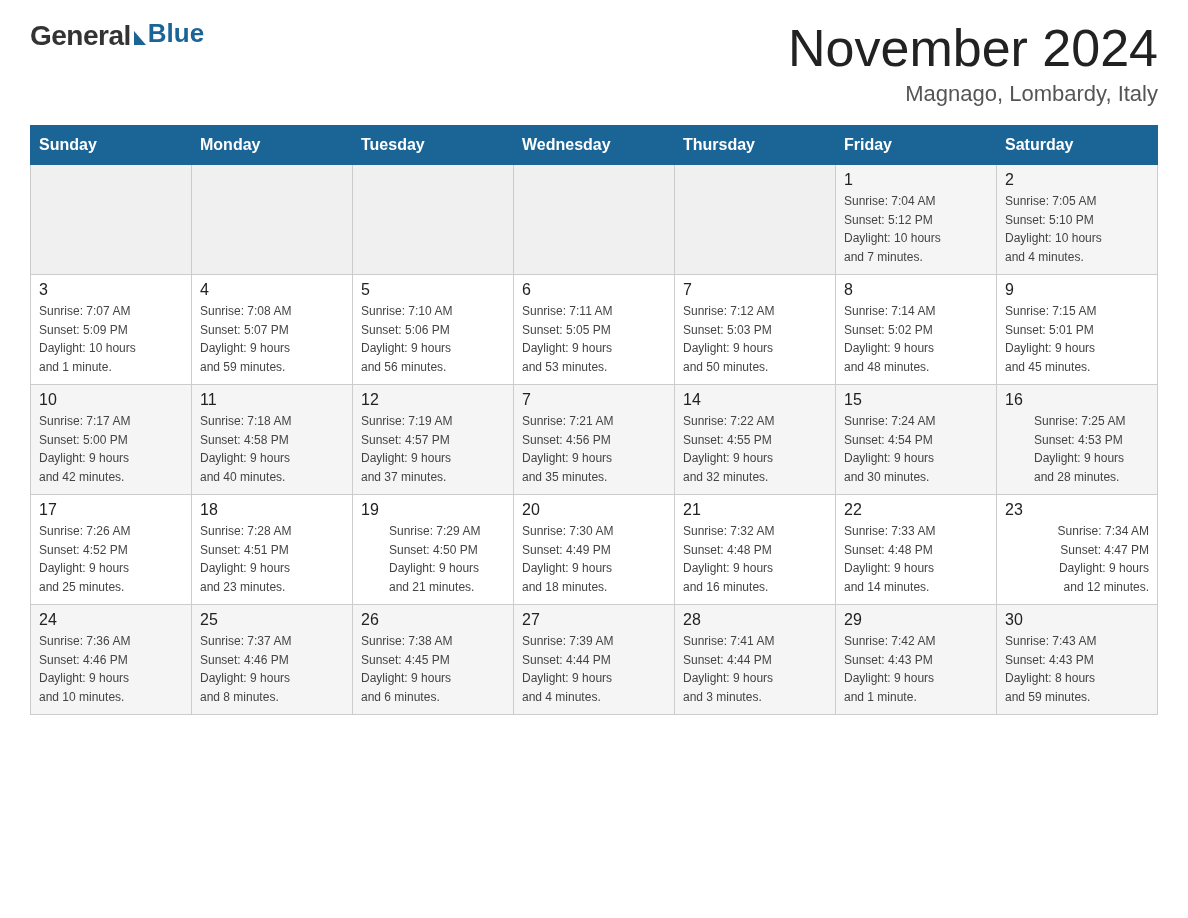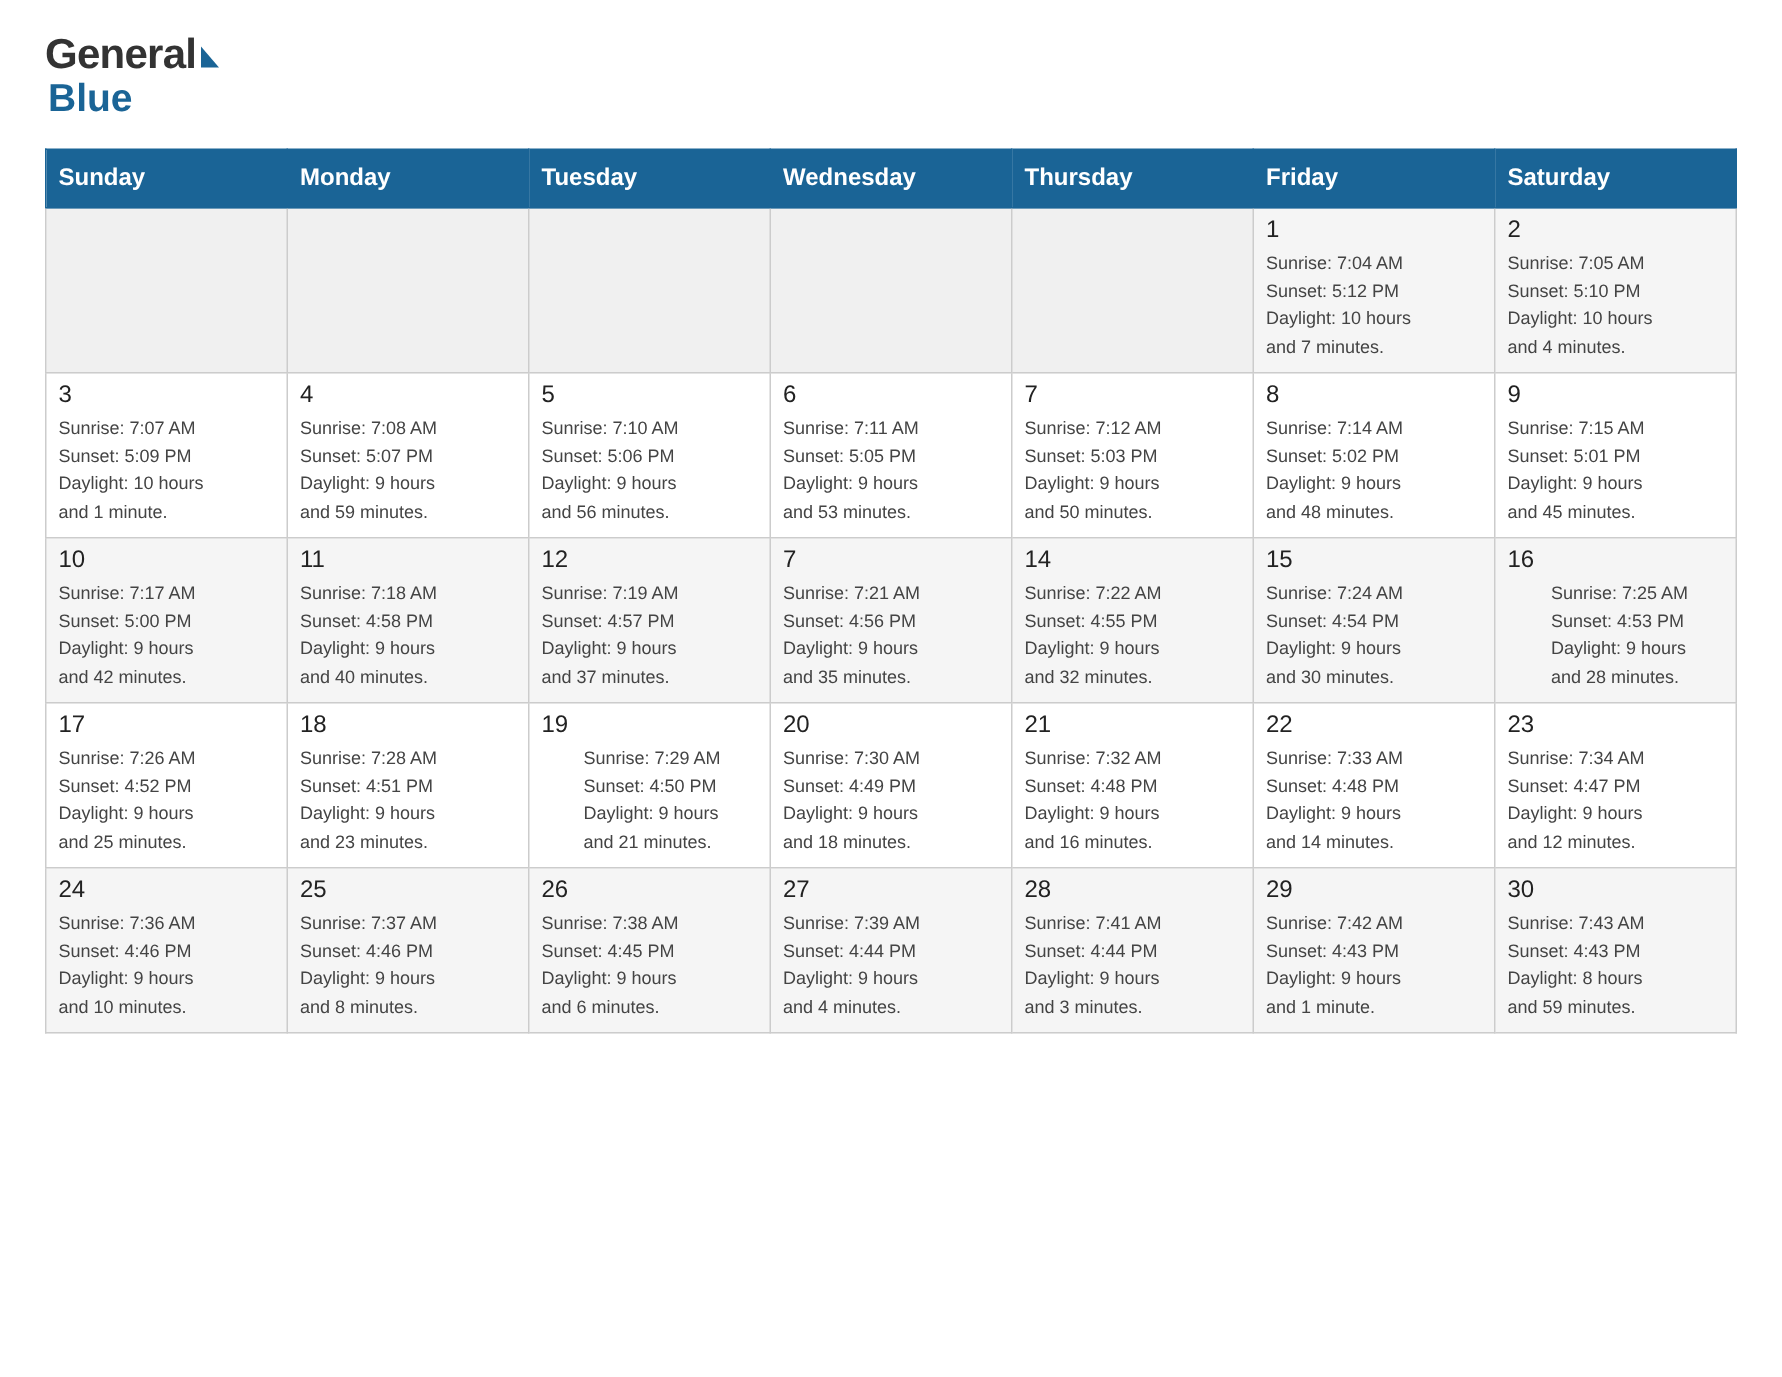--- a/index.html
+++ b/index.html
@@ -12,21 +12,21 @@
       padding: 20px 30px 30px 30px;
     }
     .header {
       display: flex;
       justify-content: space-between;
       align-items: flex-start;
       margin-bottom: 18px;
     }
     .logo {
       display: flex;
-      flex-direction: column;
+      flex-direction: row;
       align-items: flex-start;
       text-align: right;
     }
     .logo-top {
       display: flex;
       align-items: center;
     }
     .logo-general {
       font-size: 28px;
       font-weight: bold;
@@ -111,20 +111,24 @@
 </head>
 <body>
 
 <div class="header">
   <div class="logo">
     <div class="logo-top">
       <span class="logo-general">General</span>
       <div class="logo-triangle"></div>
     </div>
     <span class="logo-blue">Blue</span>
+  </div>
+  <div class="title-block">
+    <div class="calendar-title">November 2024</div>
+    <div class="location">Magnago, Lombardy, Italy</div>
   </div>
 </div>
 
 <table>
   <thead>
     <tr>
     <th>Sunday</th>
         <th>Monday</th>
         <th>Tuesday</th>
         <th>Wednesday</th>
@@ -295,21 +299,21 @@
         </td>
         <td>
           <span class="day-number">22</span>
           <div class="day-info" style="white-space: pre-line;">Sunrise: 7:33 AM
 Sunset: 4:48 PM
 Daylight: 9 hours
 and 14 minutes.</div>
         </td>
         <td>
           <span class="day-number">23</span>
-          <div class="day-info" style="white-space: pre-line;">Sunrise: 7:34 AM
+          <div class="day-info" style="white-space: pre-line; text-align: right;">Sunrise: 7:34 AM
 Sunset: 4:47 PM
 Daylight: 9 hours
 and 12 minutes.</div>
         </td>
       </tr>
       <tr>
         <td>
           <span class="day-number">24</span>
           <div class="day-info" style="white-space: pre-line;">Sunrise: 7:36 AM
 Sunset: 4:46 PM

